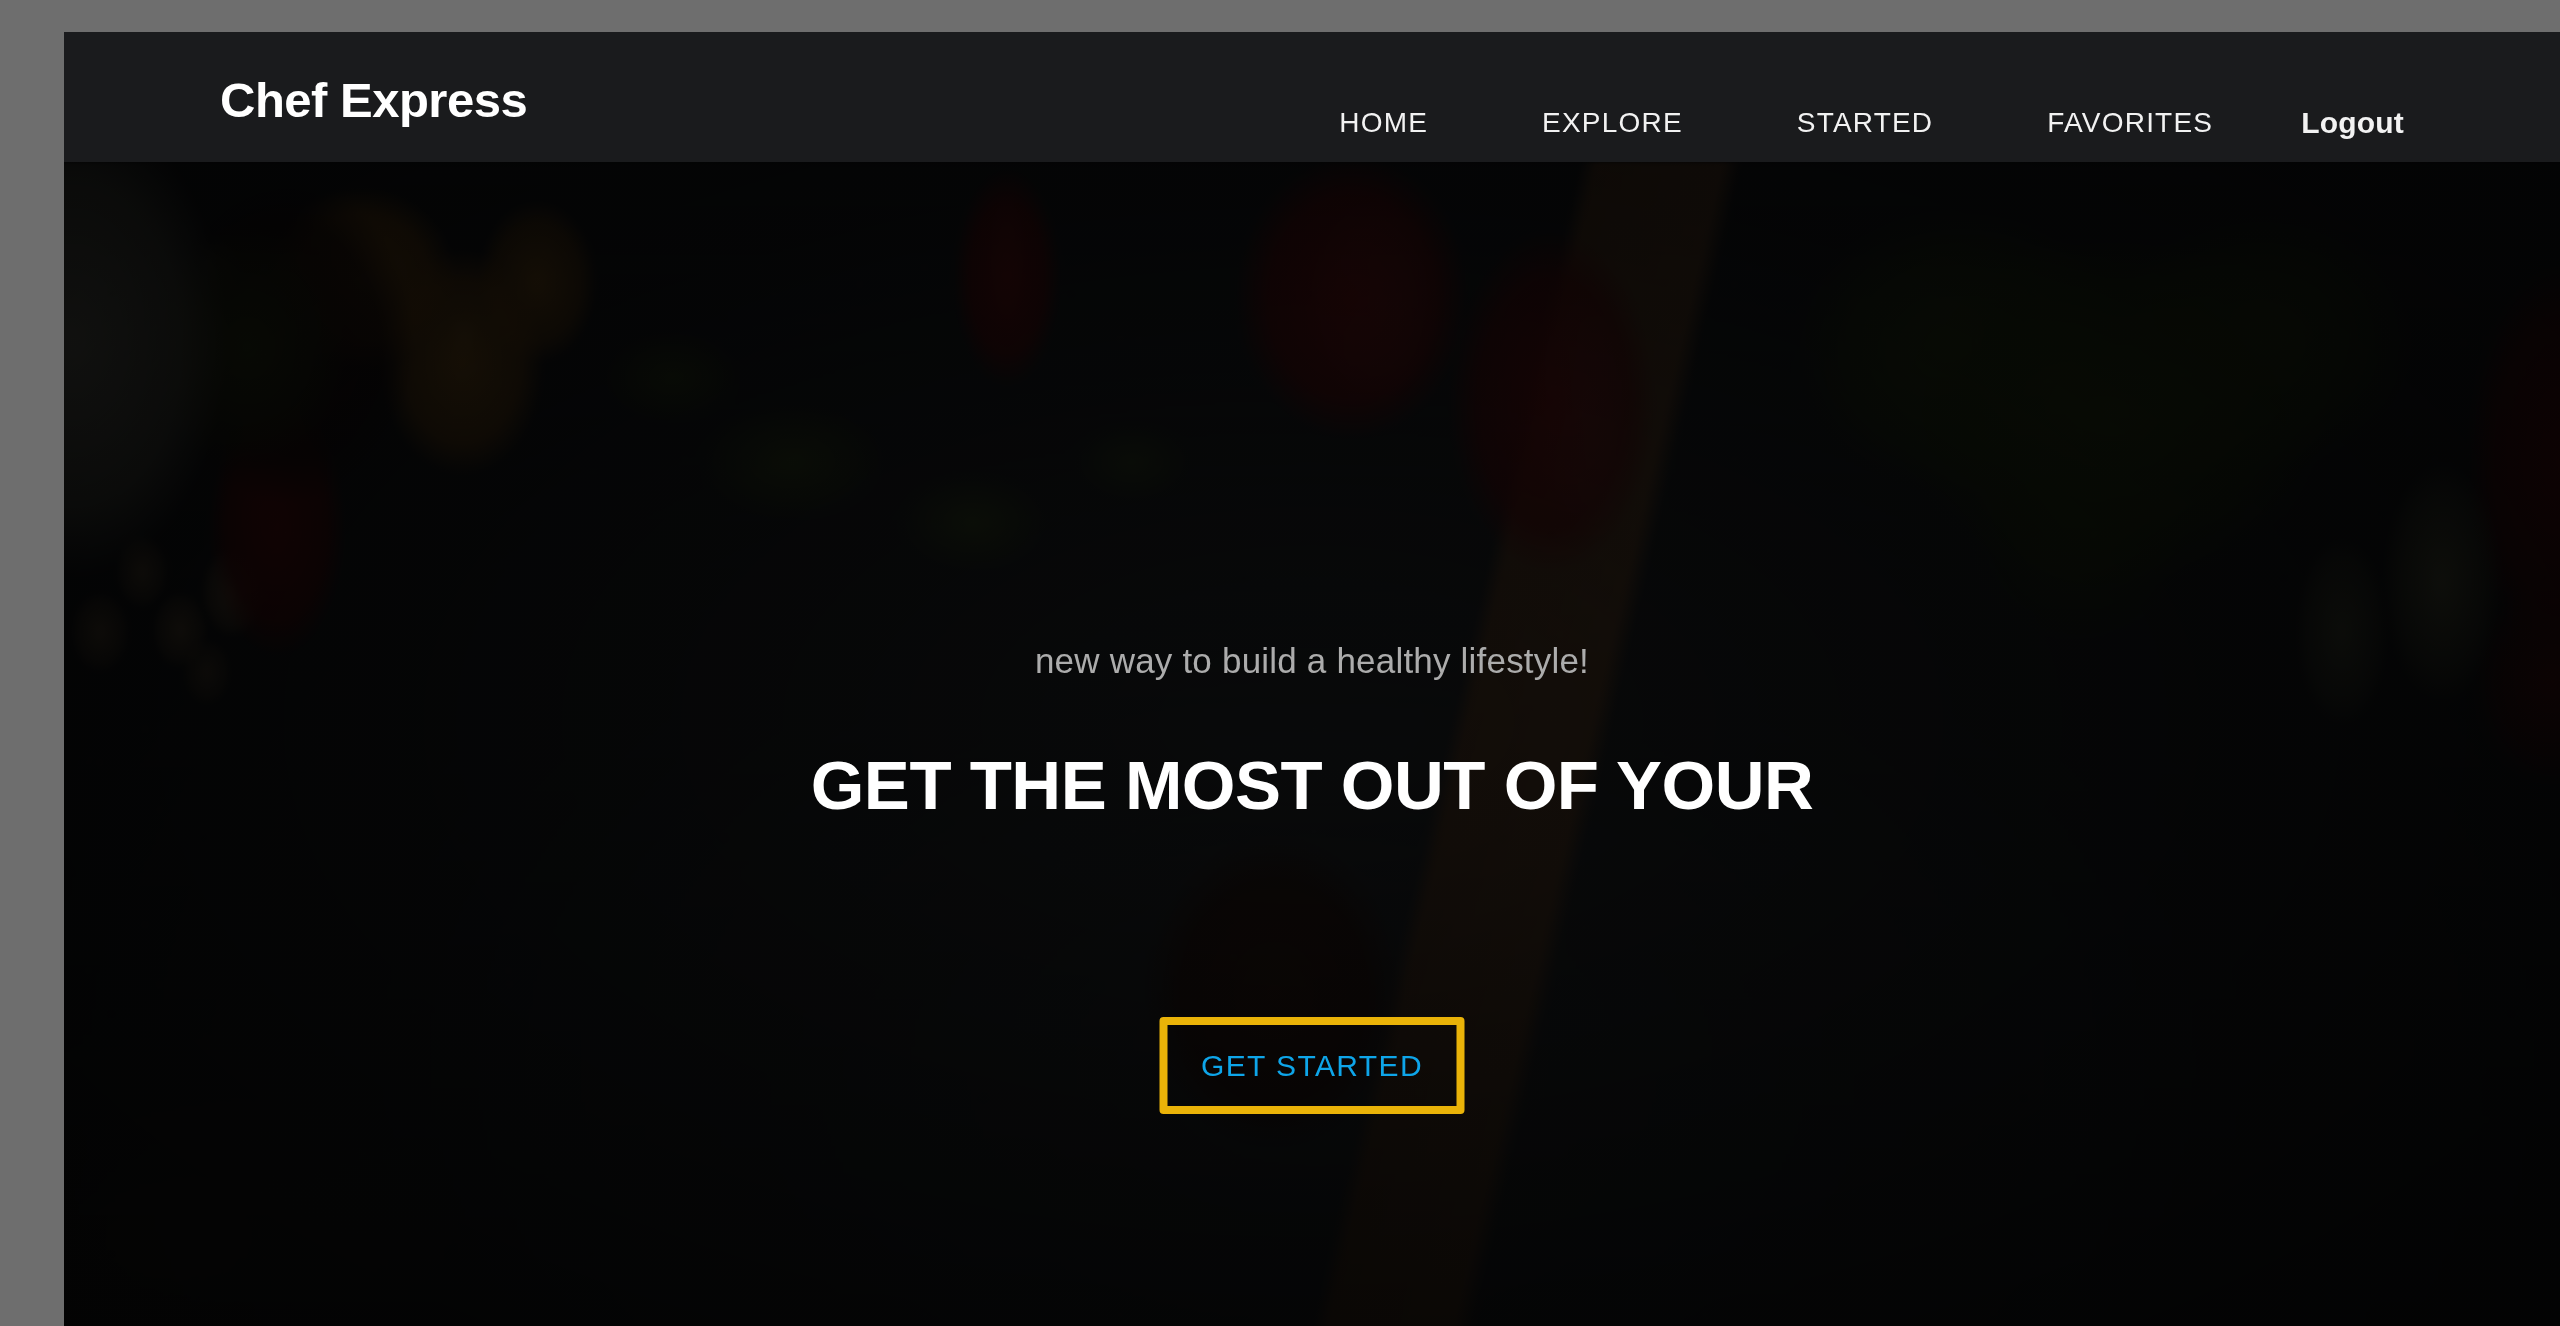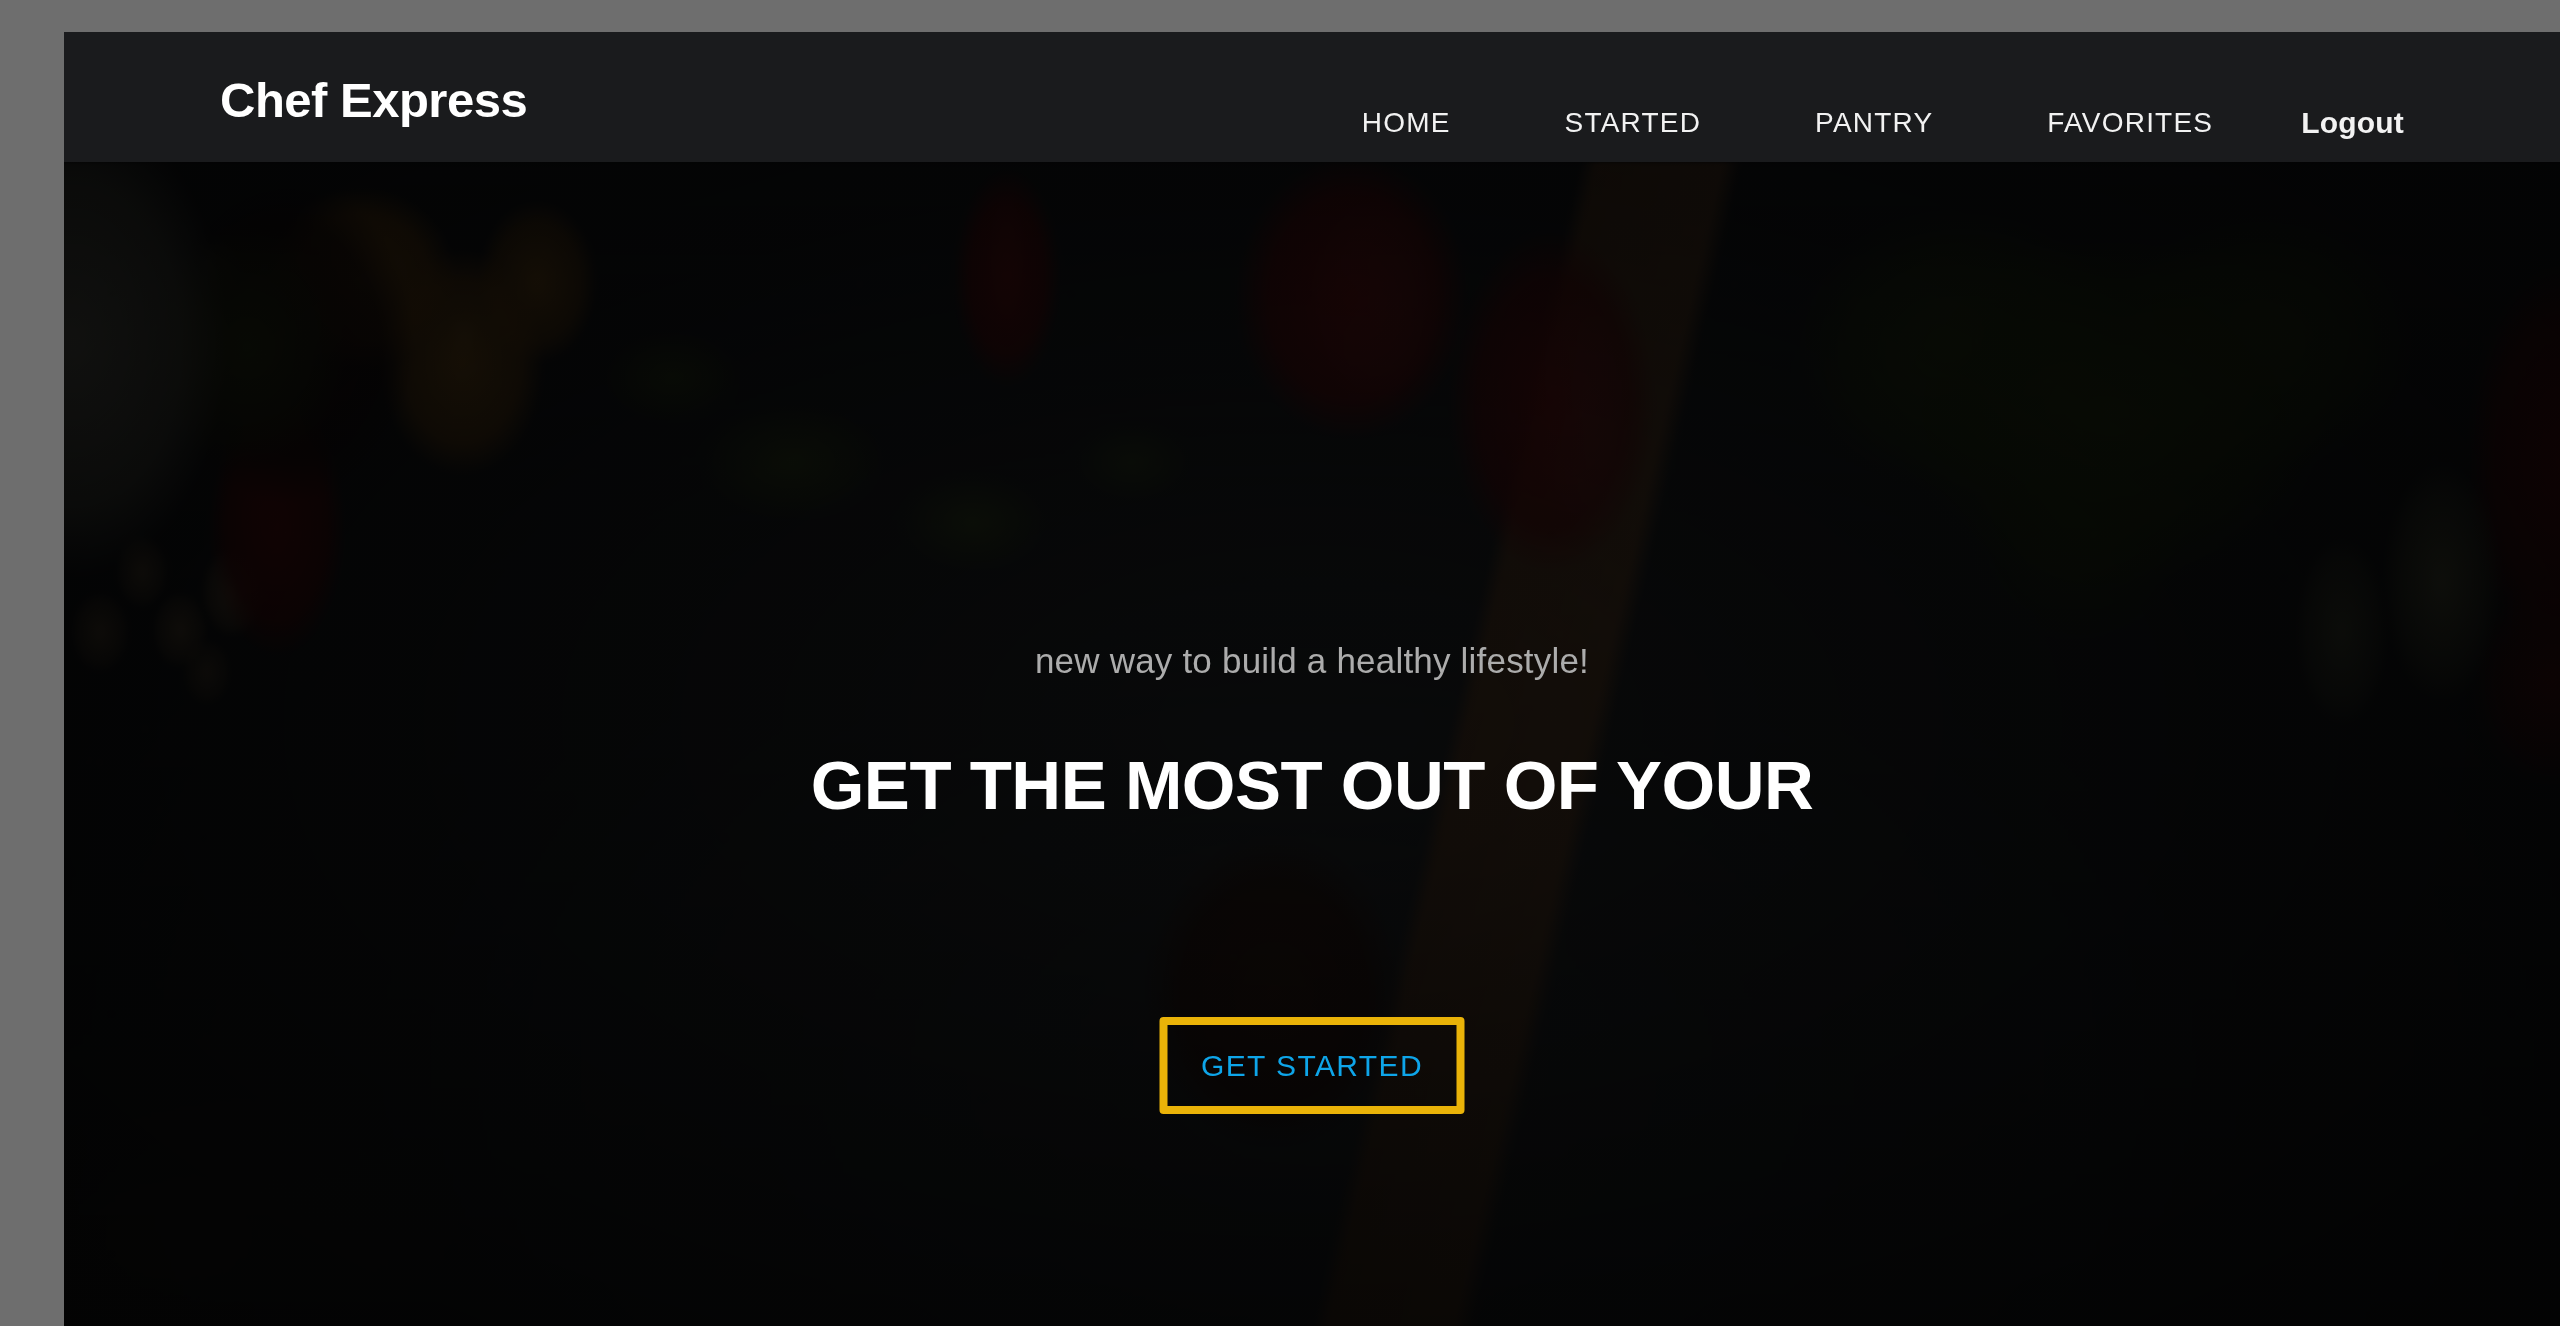--- a/index.html
+++ b/index.html
@@ -251,22 +251,22 @@
 <body>
 
 <div class="viewport">
 
   <nav class="navbar">
 
     <a class="brand">Chef Express</a>
 
     <div class="nav-links">
       <a class="nav-link">HOME</a>
+      <a class="nav-link">EXPLORE</a>
       <a class="nav-link">STARTED</a>
-      <a class="nav-link">PANTRY</a>
       <a class="nav-link">FAVORITES</a>
       <a class="nav-link auth">Logout</a>
     </div>
 
   </nav>
 
   <section class="hero">
 
     <div class="hero-photo"></div>
     <div class="hero-grain"></div>

